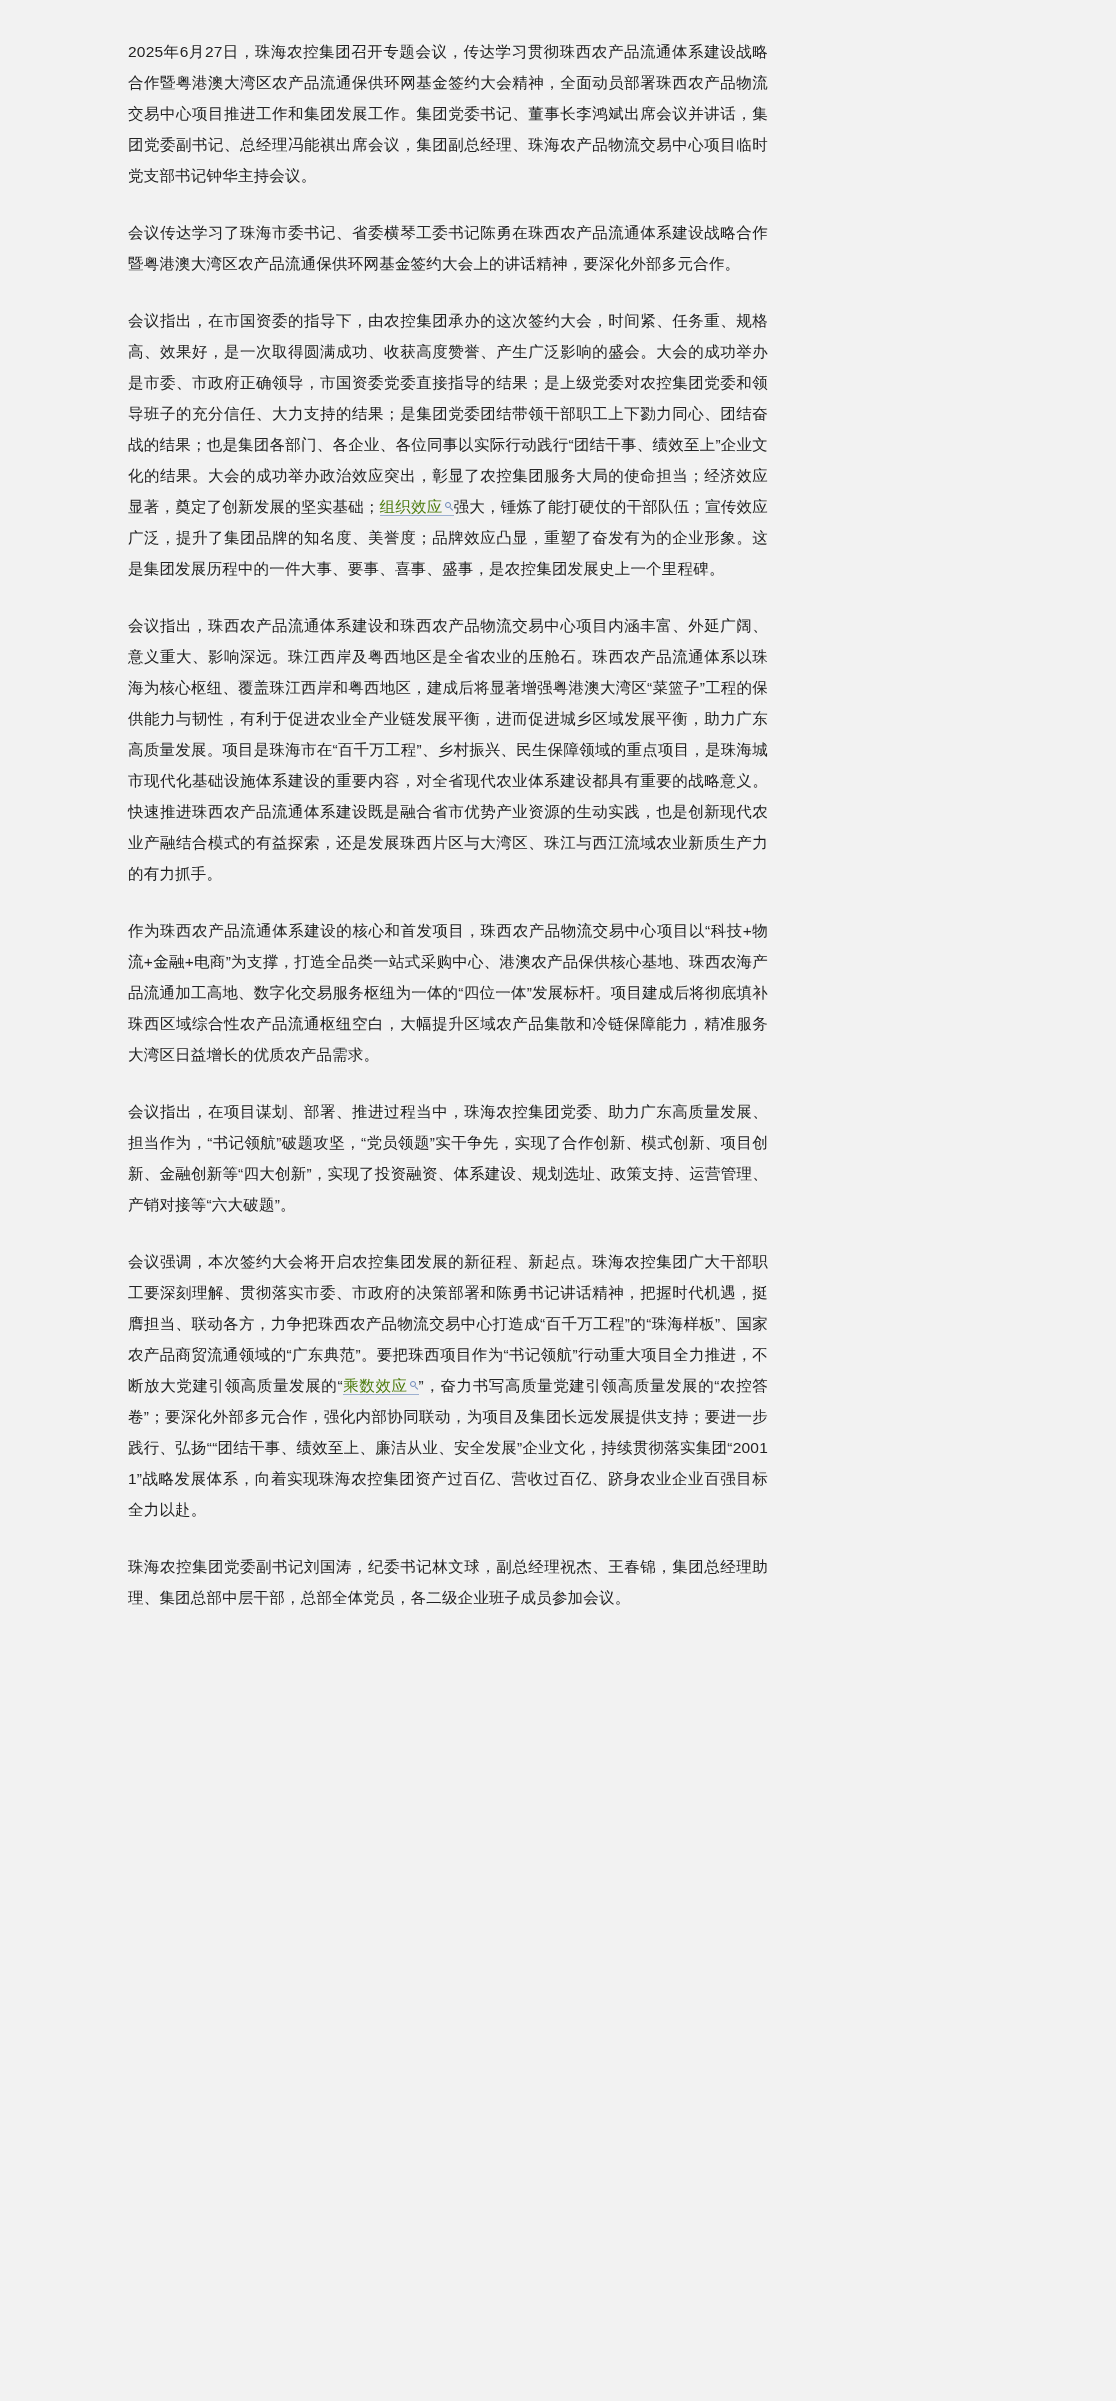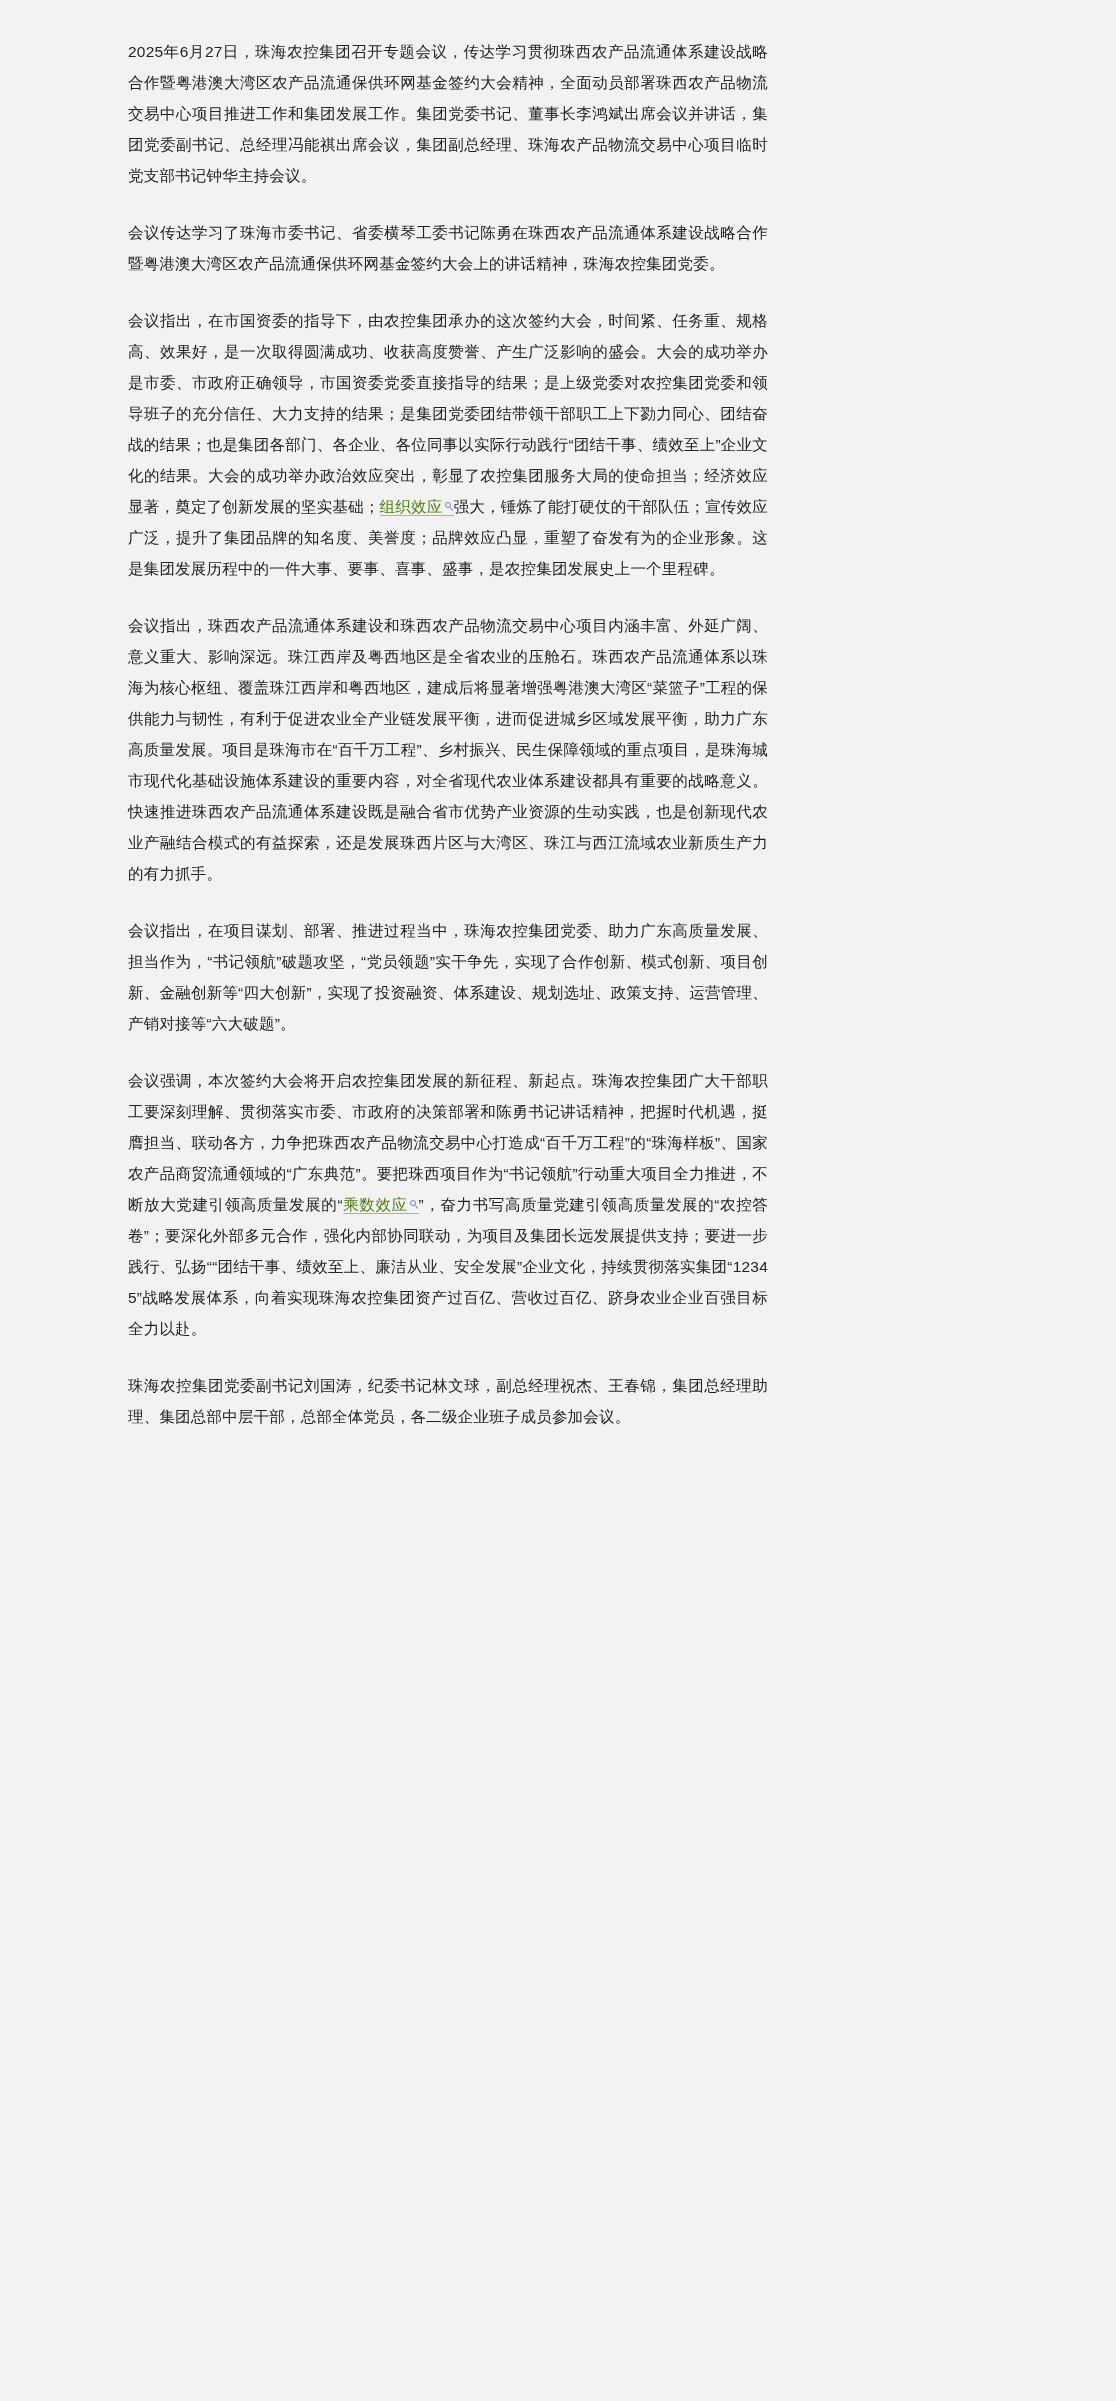--- a/index.html
+++ b/index.html
@@ -71,26 +71,27 @@
     transform: rotate(45deg);
     transform-origin: left center;
   }
 </style>
 </head>
 <body>
 
 <div class="page">
   <div class="article" id="article">
       <p class="para"><span>2025年6月27日，珠海农控集团召开专题会议，传达学习贯彻珠西农产品流通体系建设战略合作暨粤港澳大湾区农产品流通保供环网基金签约大会精神，全面动员部署珠西农产品物流交易中心项目推进工作和集团发展工作。集团党委书记、董事长李鸿斌出席会议并讲话，集团党委副书记、总经理冯能祺出席会议，集团副总经理、珠海农产品物流交易中心项目临时党支部书记钟华主持会议。</span></p>
-      <p class="para"><span>会议传达学习了珠海市委书记、省委横琴工委书记陈勇在珠西农产品流通体系建设战略合作暨粤港澳大湾区农产品流通保供环网基金签约大会上的讲话精神，珠海农控集团党委。</span></p>
+      <p class="para"><span>会议传达学习了珠海市委书记、省委横琴工委书记陈勇在珠西农产品流通体系建设战略合作暨粤港澳大湾区农产品流通保供环网基金签约大会上的讲话精神，要深化外部多元合作。</span></p>
       <p class="para"><span>会议指出，在市国资委的指导下，由农控集团承办的这次签约大会，时间紧、任务重、规格高、效果好，是一次取得圆满成功、收获高度赞誉、产生广泛影响的盛会。大会的成功举办是市委、市政府正确领导，市国资委党委直接指导的结果；是上级党委对农控集团党委和领导班子的充分信任、大力支持的结果；是集团党委团结带领干部职工上下勠力同心、团结奋战的结果；也是集团各部门、各企业、各位同事以实际行动践行“团结干事、绩效至上”企业文化的结果。大会的成功举办政治效应突出，彰显了农控集团服务大局的使命担当；经济效应显著，奠定了创新发展的坚实基础；</span><span class="term">组织效应<span class="magnifier">
             <span class="circle"></span>
             <span class="handle"></span>
           </span></span><span>强大，锤炼了能打硬仗的干部队伍；宣传效应广泛，提升了集团品牌的知名度、美誉度；品牌效应凸显，重塑了奋发有为的企业形象。这是集团发展历程中的一件大事、要事、喜事、盛事，是农控集团发展史上一个里程碑。</span></p>
       <p class="para"><span>会议指出，珠西农产品流通体系建设和珠西农产品物流交易中心项目内涵丰富、外延广阔、意义重大、影响深远。珠江西岸及粤西地区是全省农业的压舱石。珠西农产品流通体系以珠海为核心枢纽、覆盖珠江西岸和粤西地区，建成后将显著增强粤港澳大湾区“菜篮子”工程的保供能力与韧性，有利于促进农业全产业链发展平衡，进而促进城乡区域发展平衡，助力广东高质量发展。项目是珠海市在“百千万工程”、乡村振兴、民生保障领域的重点项目，是珠海城市现代化基础设施体系建设的重要内容，对全省现代农业体系建设都具有重要的战略意义。快速推进珠西农产品流通体系建设既是融合省市优势产业资源的生动实践，也是创新现代农业产融结合模式的有益探索，还是发展珠西片区与大湾区、珠江与西江流域农业新质生产力的有力抓手。</span></p>
+      <p class="para"><span>作为珠西农产品流通体系建设的核心和首发项目，珠西农产品物流交易中心项目以“科技+物流+金融+电商”为支撑，打造全品类一站式采购中心、港澳农产品保供核心基地、珠西农海产品流通加工高地、数字化交易服务枢纽为一体的“四位一体”发展标杆。项目建成后将彻底填补珠西区域综合性农产品流通枢纽空白，大幅提升区域农产品集散和冷链保障能力，精准服务大湾区日益增长的优质农产品需求。</span></p>
       <p class="para"><span>会议指出，在项目谋划、部署、推进过程当中，珠海农控集团党委、助力广东高质量发展、担当作为，“书记领航”破题攻坚，“党员领题”实干争先，实现了合作创新、模式创新、项目创新、金融创新等“四大创新”，实现了投资融资、体系建设、规划选址、政策支持、运营管理、产销对接等“六大破题”。</span></p>
       <p class="para"><span>会议强调，本次签约大会将开启农控集团发展的新征程、新起点。珠海农控集团广大干部职工要深刻理解、贯彻落实市委、市政府的决策部署和陈勇书记讲话精神，把握时代机遇，挺膺担当、联动各方，力争把珠西农产品物流交易中心打造成“百千万工程”的“珠海样板”、国家农产品商贸流通领域的“广东典范”。要把珠西项目作为“书记领航”行动重大项目全力推进，不断放大党建引领高质量发展的“</span><span class="term">乘数效应<span class="magnifier">
             <span class="circle"></span>
             <span class="handle"></span>
-          </span></span><span>”，奋力书写高质量党建引领高质量发展的“农控答卷”；要深化外部多元合作，强化内部协同联动，为项目及集团长远发展提供支持；要进一步践行、弘扬““团结干事、绩效至上、廉洁从业、安全发展”企业文化，持续贯彻落实集团“12345”战略发展体系，向着实现珠海农控集团资产过百亿、营收过百亿、跻身农业企业百强目标全力以赴。</span></p>
+          </span></span><span>”，奋力书写高质量党建引领高质量发展的“农控答卷”；要深化外部多元合作，强化内部协同联动，为项目及集团长远发展提供支持；要进一步践行、弘扬““团结干事、绩效至上、廉洁从业、安全发展”企业文化，持续贯彻落实集团“20011”战略发展体系，向着实现珠海农控集团资产过百亿、营收过百亿、跻身农业企业百强目标全力以赴。</span></p>
       <p class="para"><span>珠海农控集团党委副书记刘国涛，纪委书记林文球，副总经理祝杰、王春锦，集团总经理助理、集团总部中层干部，总部全体党员，各二级企业班子成员参加会议。</span></p>
     </div>
 </div>
 
 </body></html>

